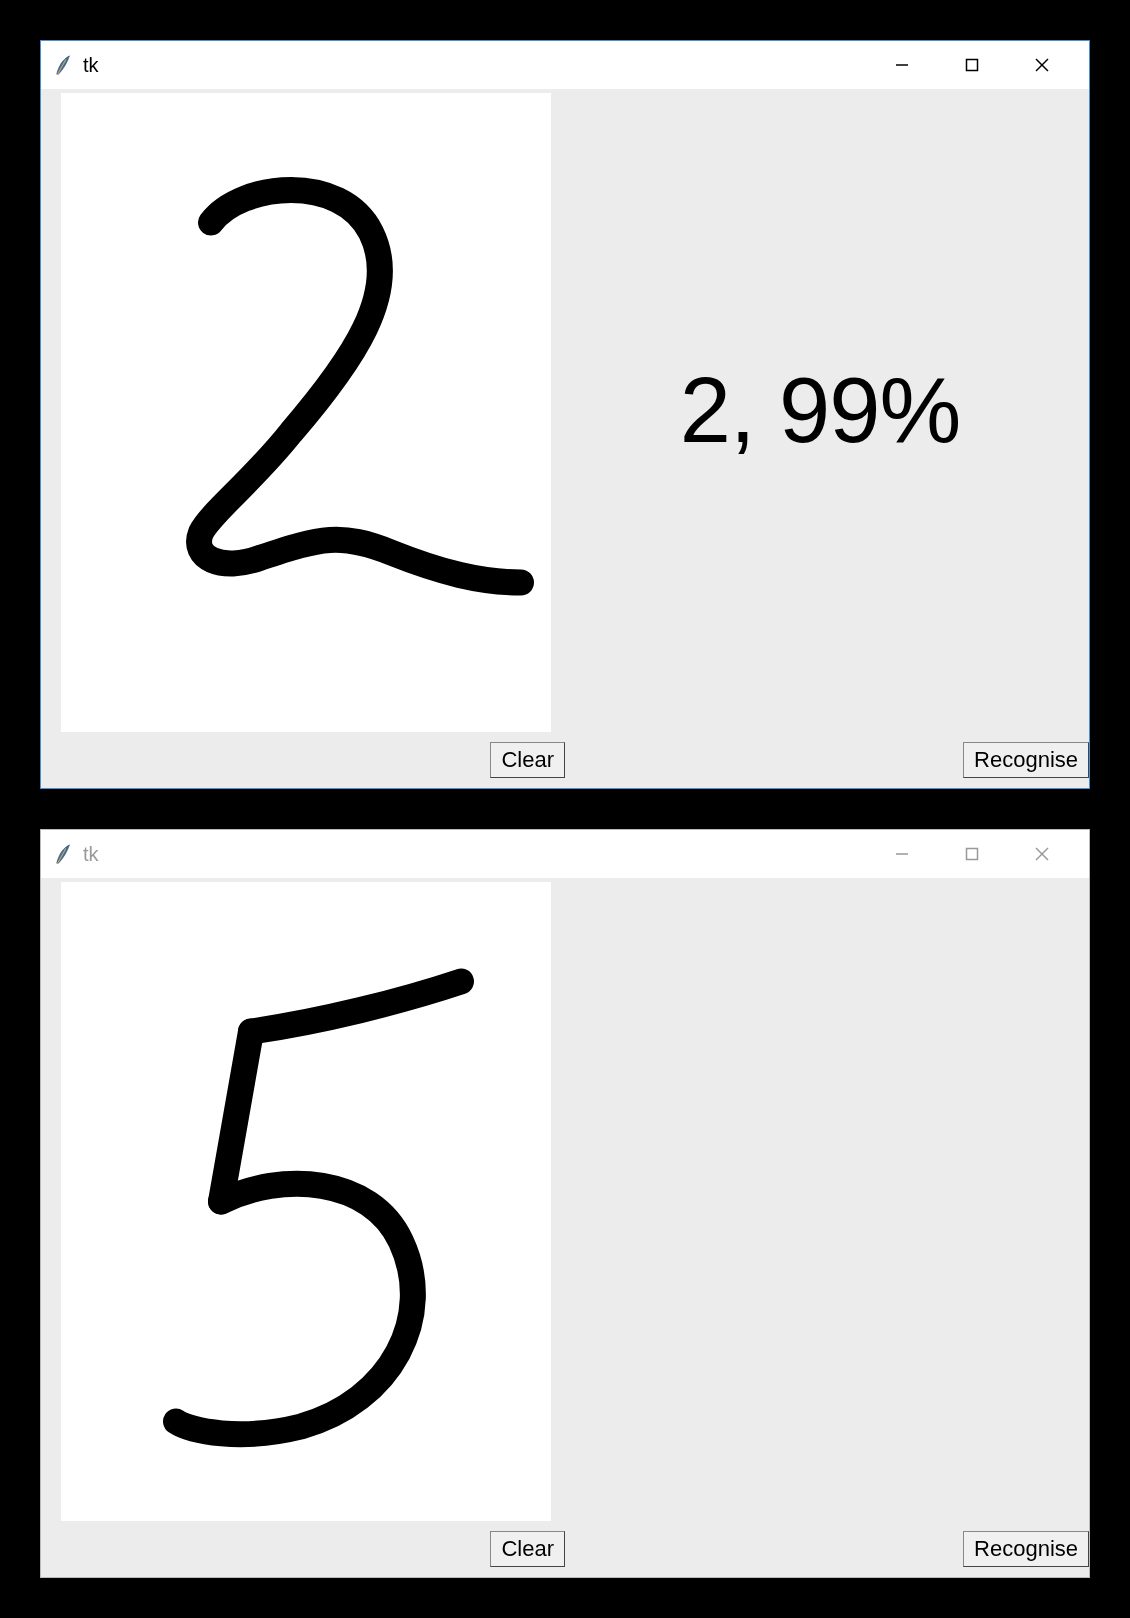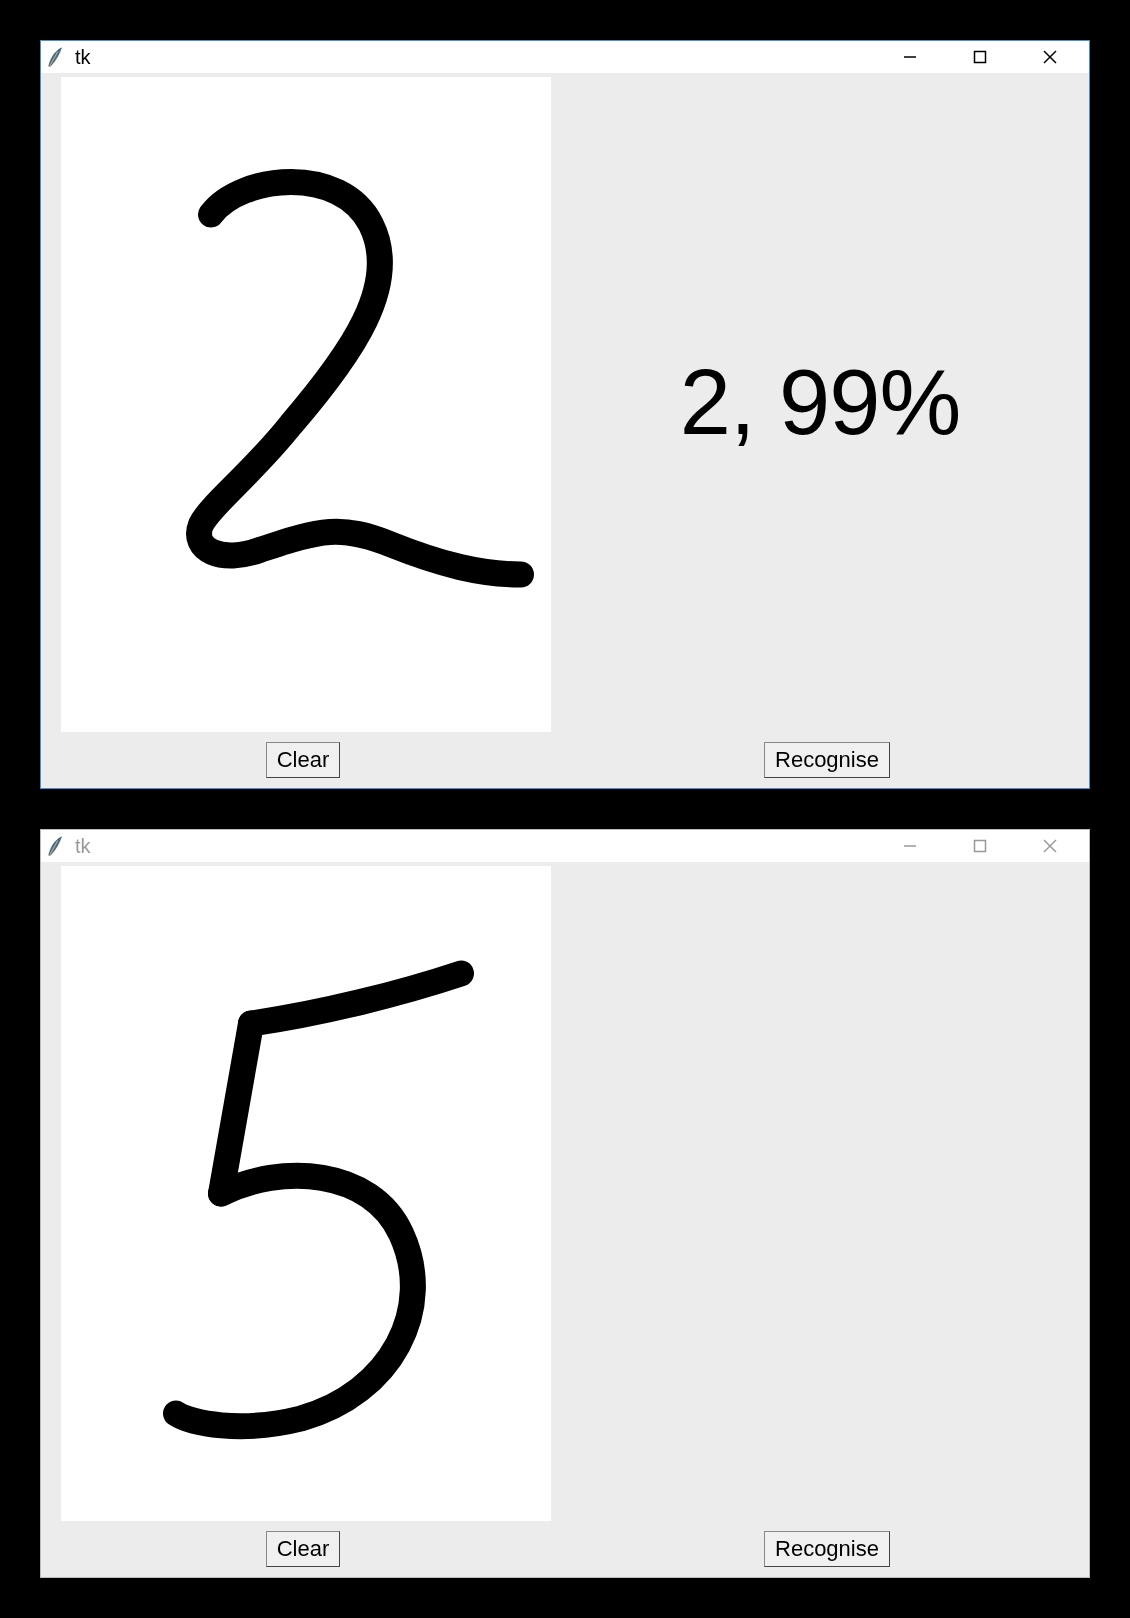--- a/index.html
+++ b/index.html
@@ -16,24 +16,24 @@
     .window {
       background: #fff;
       border: 1px solid #4a90d9;
       width: 100%;
       flex: 1;
       display: flex;
       flex-direction: column;
     }
     .window.inactive { border-color: #bbb; }
     .titlebar {
-      height: 32px;
-      display: flex;
-      align-items: center;
-      padding: 0 4px;
+      height: 48px;
+      display: flex;
+      align-items: center;
+      padding: 0 12px;
       background: #fff;
     }
     .titlebar-icon {
       width: 22px; height: 22px;
       margin-right: 8px;
     }
     .titlebar-title {
       font-size: 20px;
       color: #000;
       flex: 0 0 auto;
@@ -82,21 +82,21 @@
     }
     .button-row {
       height: 56px;
       display: flex;
       align-items: center;
       background: #ececec;
     }
     .button-cell {
       flex: 1;
       display: flex;
-      justify-content: center;
+      justify-content: flex-end;
     }
     .tk-button {
       background: #f0f0f0;
       border: 1px solid #888;
       border-right-color: #444;
       border-bottom-color: #444;
       padding: 4px 10px;
       font-size: 22px;
       font-family: "Segoe UI", Tahoma, sans-serif;
       cursor: pointer;

